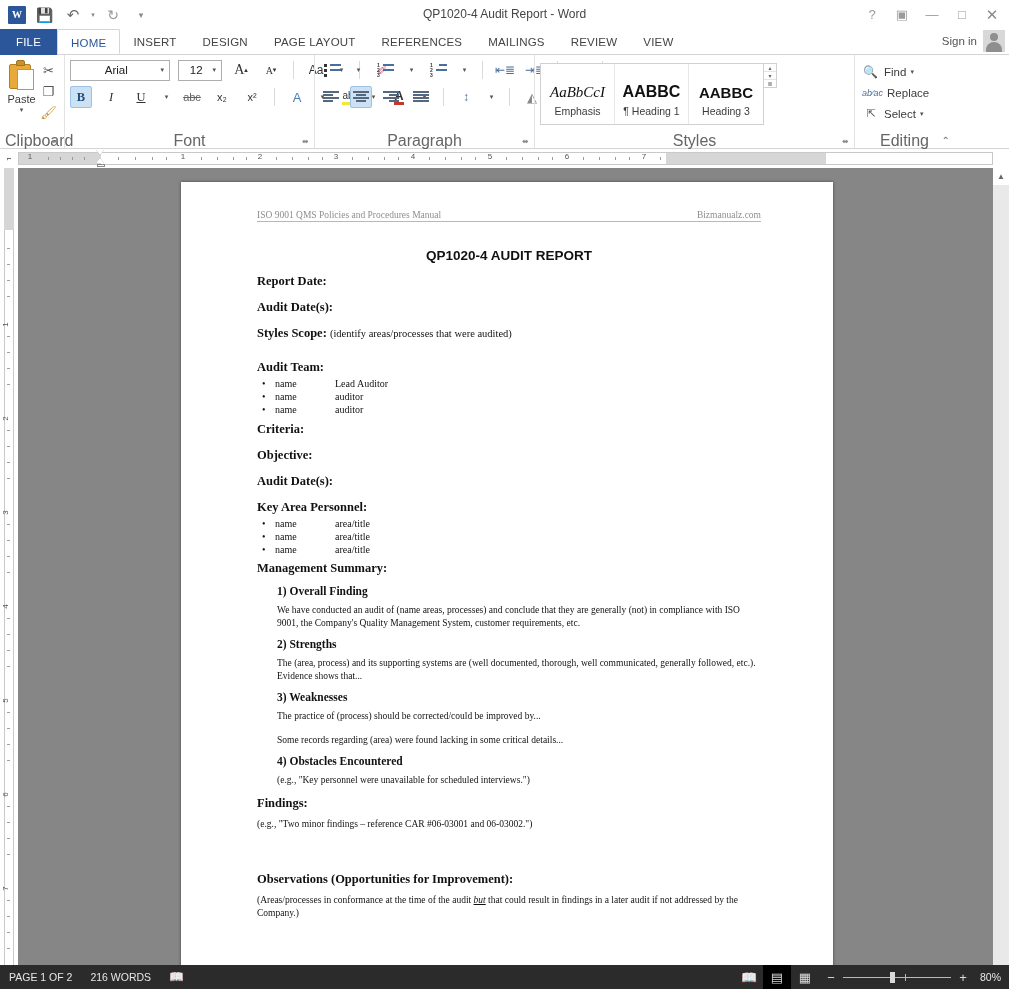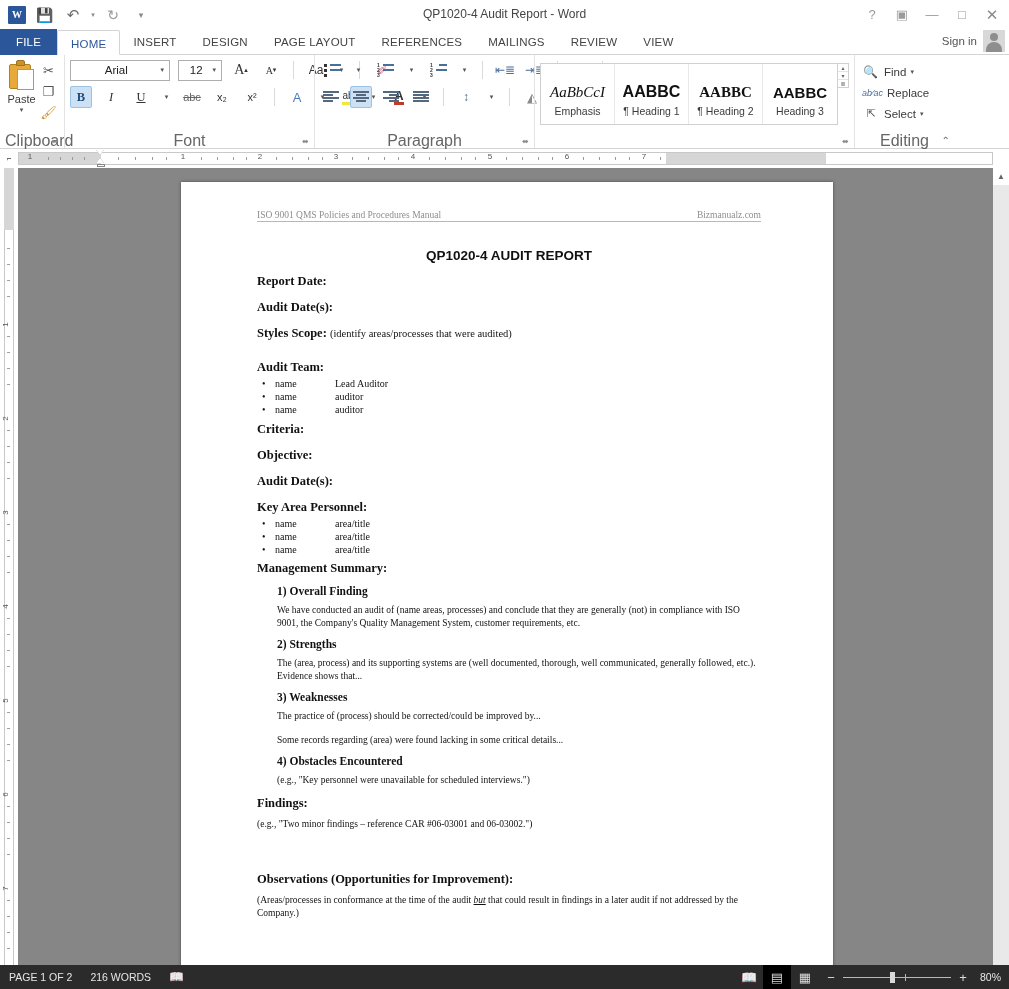--- a/index.html
+++ b/index.html
@@ -33,21 +33,21 @@
   }
   .wincontrols { position: absolute; right: 2px; top: 0; display: flex; align-items: center; height: 29px; }
   .wincontrols .wc {
     width: 30px; height: 26px; display: flex; align-items: center; justify-content: center;
     color: #9b9b9b; font-size: 13px;
   }
   .wincontrols .wc.close { font-size: 15px; color:#8a8a8a; }
 
   
   .tabstrip {
-    height: 26px; background: #fff; display: flex; align-items: center; flex: none;
+    height: 26px; background: #fff; display: flex; align-items: flex-start; flex: none;
     position: relative; border-bottom: 1px solid #d4d4d4;
   }
   .tab {
     padding: 0 13px; height: 25px; line-height: 26px;
     font-size: 11.5px; color: #444; letter-spacing: .2px;
     cursor: default;
   }
   .tab.file { background: #2b579a; color:#fff; height: 26px; line-height:26px; padding: 0 16px; }
   .tab.active {
     background: #fff; color: #2b579a;
@@ -438,34 +438,31 @@
         <div class="stylebox">
           <div class="stylecell">
             <div class="sprev emph">AaBbCcI</div>
             <div class="sname">Emphasis</div>
           </div>
           <div class="stylecell">
             <div class="sprev h1">AABBC</div>
             <div class="sname">¶ Heading 1</div>
           </div>
           <div class="stylecell">
-            <div class="sprev h2">AABBC</div>
-            <div class="sname">¶ Heading 2</div>
-          </div>
-          <div class="stylecell">
             <div class="sprev h3">AABBC</div>
             <div class="sname">Heading 3</div>
           </div>
         </div>
         <div class="stylescroll">
           <div>▴</div>
           <div>▾</div>
           <div style="border-bottom:none;">≣</div>
         </div>
       </div>
+      <div class="grp-label">Styles</div>
       <div class="dlg">⬌</div>
     </div>
 
     <div class="grp editing">
       <div class="grp-body" style="flex-direction:column;padding-top:3px;">
         <div class="editrow">
           <span class="ico" style="min-width:18px;color:#4a6f9c;font-size:12px;">🔍</span>
           <span class="etxt">Find</span>
           <span class="ecar">▾</span>
         </div>

